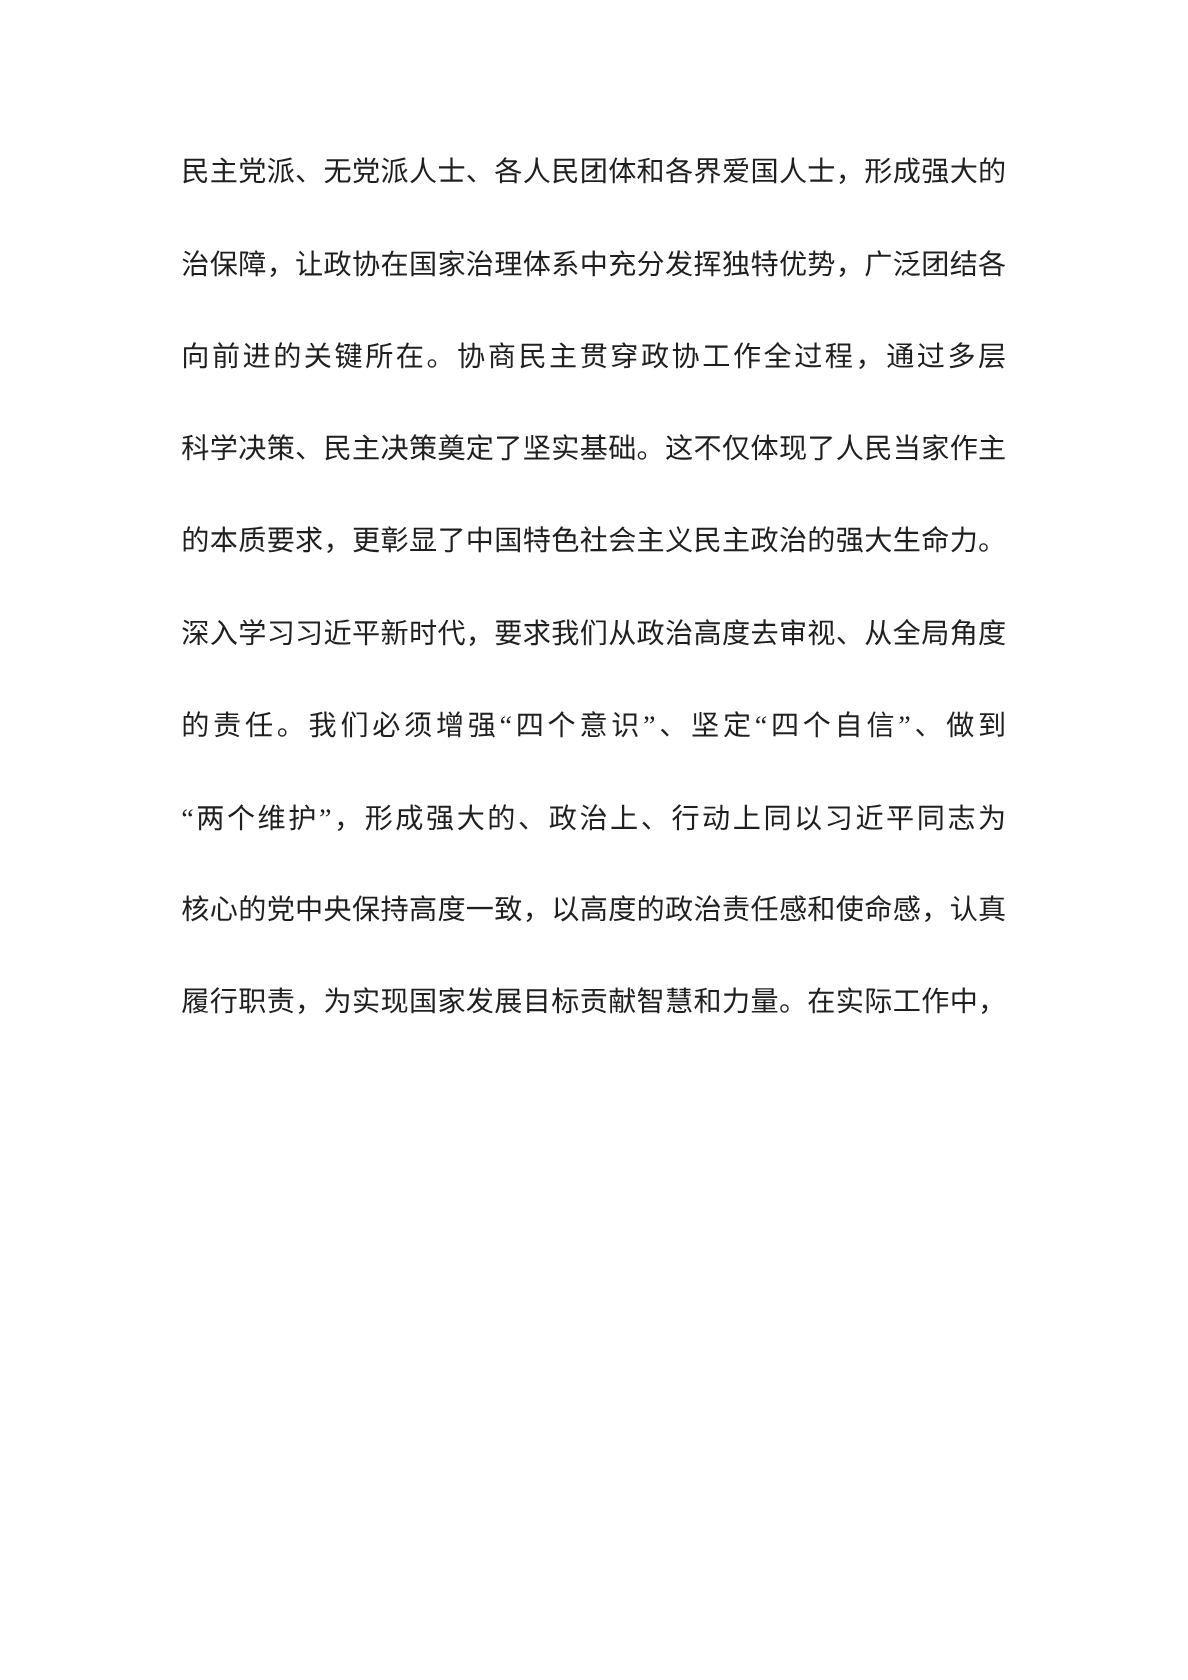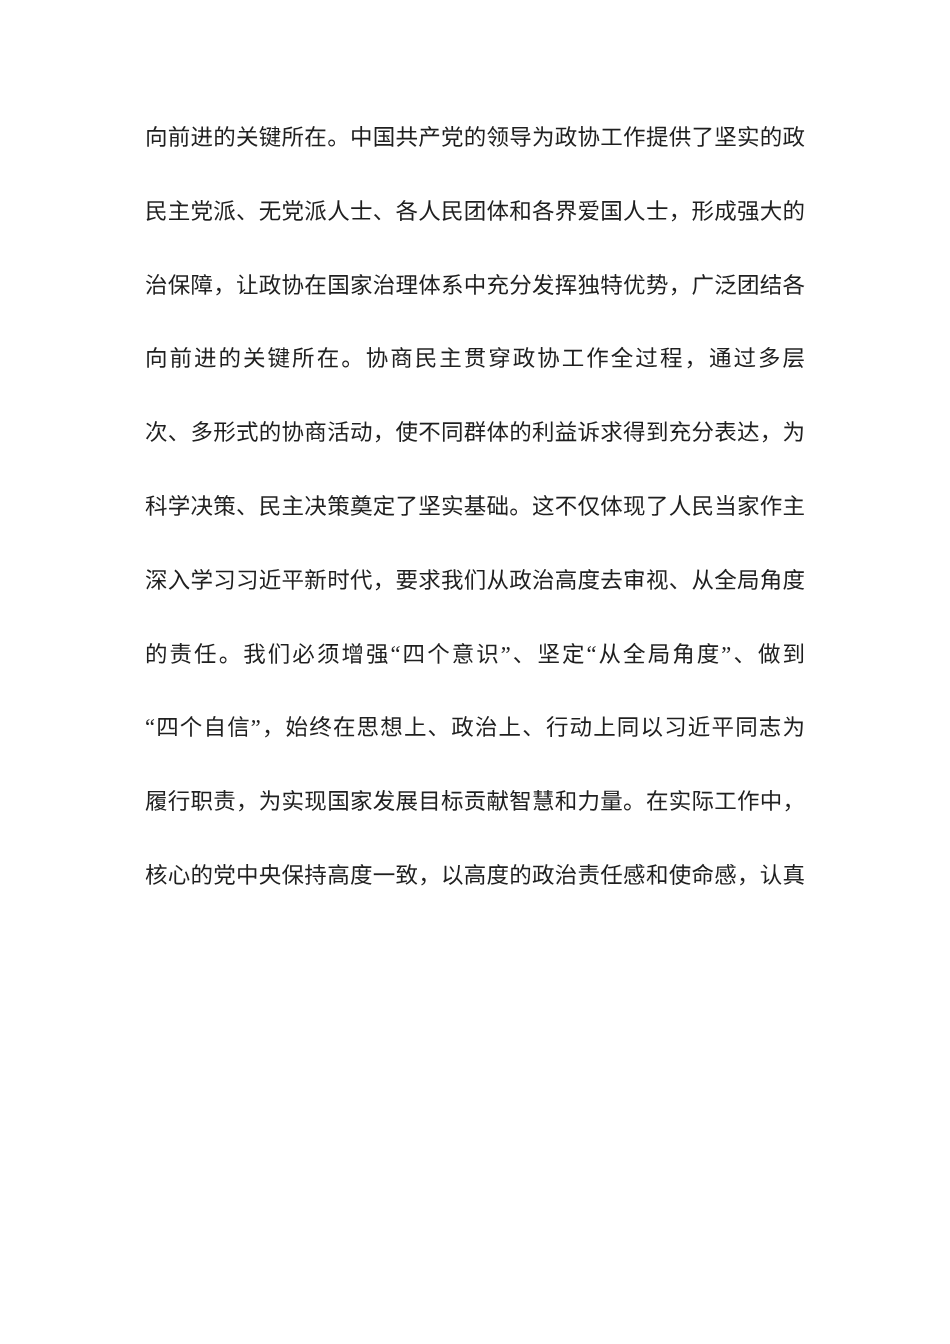--- a/index.html
+++ b/index.html
@@ -37,25 +37,24 @@
     text-align-last: justify;
     text-justify: inter-character;
     overflow: visible;
   }
 </style>
 </head>
 <body>
 
 <div class="page">
   <div class="text-block" id="lines-container">
-      <div class="line">向前进的关键所在。中国共产党的领导为政协工作提供了坚实的政</div>
       <div class="line">民主党派、无党派人士、各人民团体和各界爱国人士，形成强大的</div>
       <div class="line">治保障，让政协在国家治理体系中充分发挥独特优势，广泛团结各</div>
       <div class="line">向前进的关键所在。协商民主贯穿政协工作全过程，通过多层</div>
-      <div class="line">次、多形式的协商活动，使不同群体的利益诉求得到充分表达，为</div>
       <div class="line">科学决策、民主决策奠定了坚实基础。这不仅体现了人民当家作主</div>
+      <div class="line">的本质要求，更彰显了中国特色社会主义民主政治的强大生命力。</div>
       <div class="line">深入学习习近平新时代，要求我们从政治高度去审视、从全局角度</div>
-      <div class="line">的责任。我们必须增强“四个意识”、坚定“从全局角度”、做到</div>
-      <div class="line">“四个自信”，始终在思想上、政治上、行动上同以习近平同志为</div>
+      <div class="line">的责任。我们必须增强“四个意识”、坚定“四个自信”、做到</div>
+      <div class="line">“两个维护”，形成强大的、政治上、行动上同以习近平同志为</div>
+      <div class="line">核心的党中央保持高度一致，以高度的政治责任感和使命感，认真</div>
       <div class="line">履行职责，为实现国家发展目标贡献智慧和力量。在实际工作中，</div>
-      <div class="line">核心的党中央保持高度一致，以高度的政治责任感和使命感，认真</div>
     </div>
 </div>
 
 </body></html>

